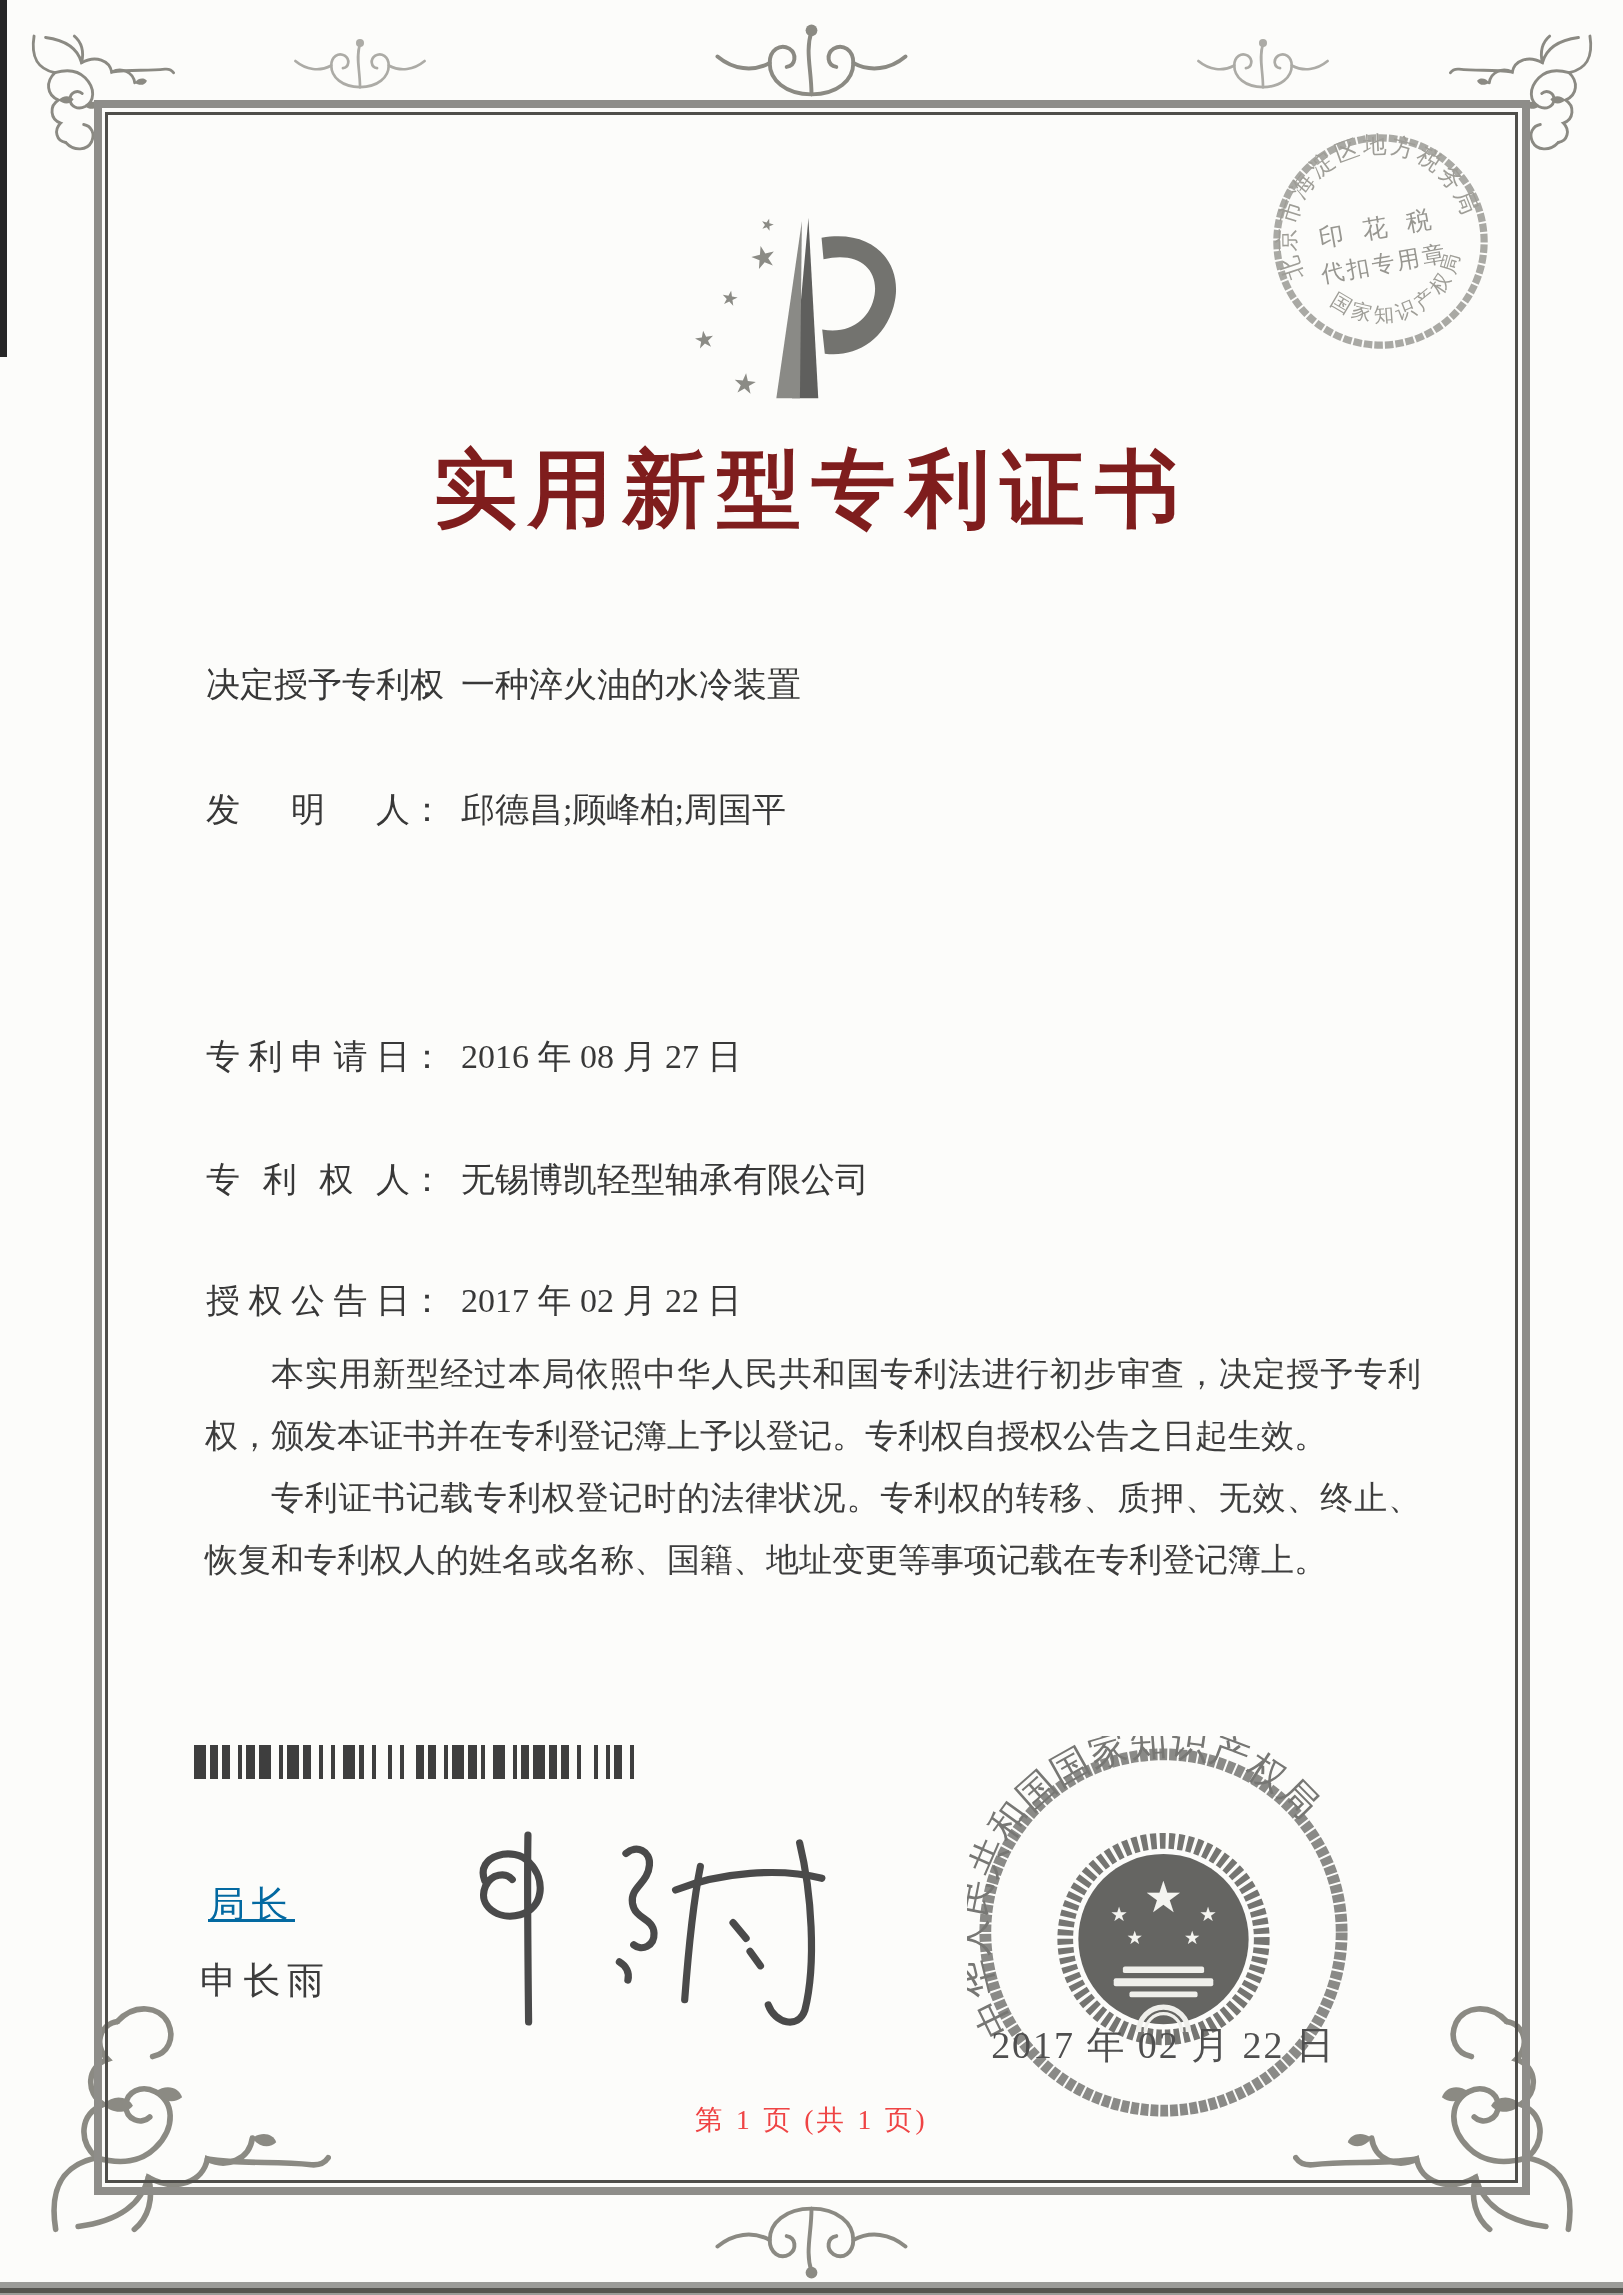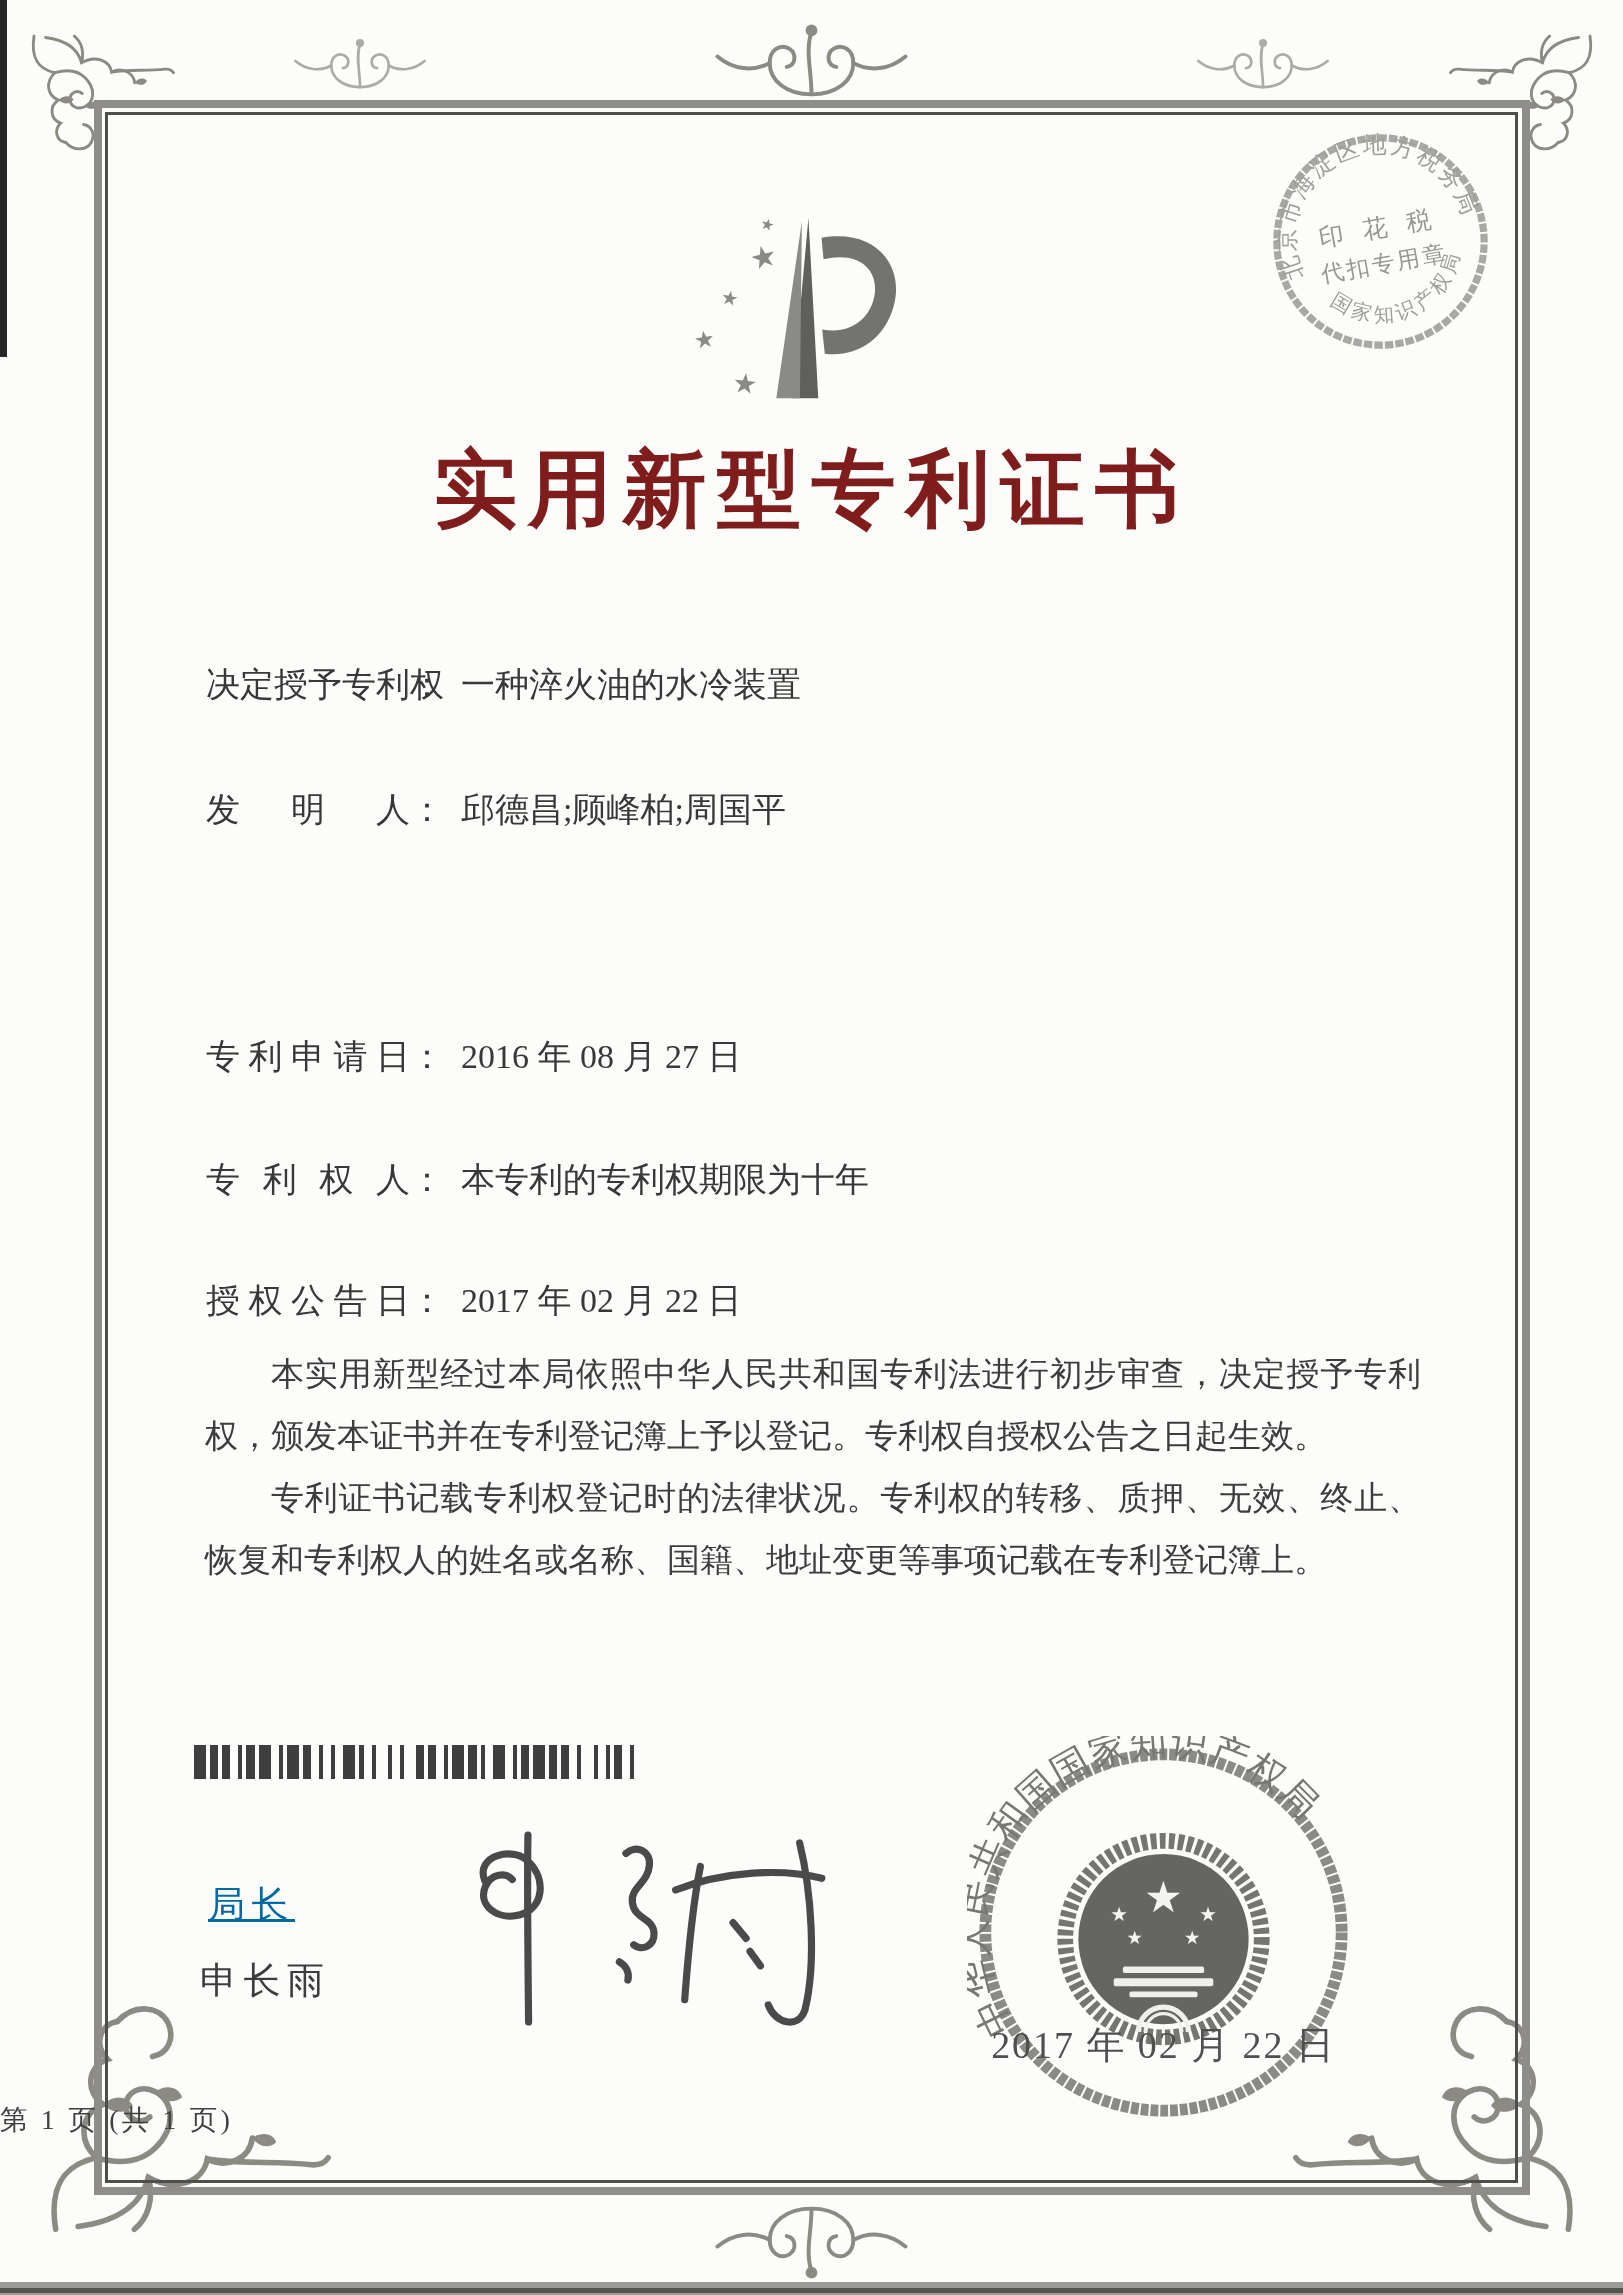--- a/index.html
+++ b/index.html
@@ -46,22 +46,22 @@
   .barcode { position:absolute; left:194px; top:1745px; width:440px; height:34px; display:flex; }
   .bc-bar { background:#3e3e3e; }
   .bc-gap { background:transparent; }
 
   .role-label  { position:absolute; left:208px; top:1880px; font-size:37px; letter-spacing:6.5px; color:#0369a1;text-decoration:underline; }
   .name-label  { position:absolute; left:200px; top:1956px; font-size:37px; letter-spacing:6.5px; color:#3c3c3c; }
   .signature   { position:absolute; left:393px; top:1826px; }
 
   .grant-seal { position:absolute; left:967px; top:1736px; opacity:.94; }
 
-  .footer { position:absolute; left:0; top:2102px; width:1623px; text-align:left;
-    font-size:27.5px; letter-spacing:3.3px; color:#404040; }
+  .footer { position:absolute; left:0; top:2102px; width:1623px; text-align:center;
+    font-size:27.5px; letter-spacing:3.3px; color:#ef4444; }
 </style>
 </head>
 <body>
 
 <svg width="0" height="0" style="position:absolute">
   <defs>
     <symbol id="fl" viewBox="0 0 420 420">
       <g fill="none" stroke="#78776f" stroke-width="8" stroke-linecap="round">
         <path d="M28,392 C18,330 40,300 86,290 C60,266 62,228 96,214 C70,198 72,160 102,150 C82,130 90,100 116,96"></path>
         <path d="M60,388 C120,380 150,356 160,318 C200,340 238,324 244,292 C272,306 304,292 308,262"></path>
@@ -160,21 +160,21 @@
   <div class="field" style="top:662px">
     <span class="flabel">决定授予专利权</span><span class="fcolon">：</span><span class="fvalue">一种淬火油的水冷装置</span>
   </div>
   <div class="field" style="top:787px">
     <span class="flabel">发明人</span><span class="fcolon">：</span><span class="fvalue">邱德昌;顾峰柏;周国平</span>
   </div>
   <div class="field" style="top:1034px">
     <span class="flabel">专利申请日</span><span class="fcolon">：</span><span class="fvalue">2016 年 08 月 27 日</span>
   </div>
   <div class="field" style="top:1157px">
-    <span class="flabel">专利权人</span><span class="fcolon">：</span><span class="fvalue">本专利的专利权期限为十年</span>
+    <span class="flabel">专利权人</span><span class="fcolon">：</span><span class="fvalue">无锡博凯轻型轴承有限公司</span>
   </div>
   <div class="field" style="top:1278px">
     <span class="flabel">授权公告日</span><span class="fcolon">：</span><span class="fvalue">2017 年 02 月 22 日</span>
   </div>
 
   <div class="paras">
     <p>本实用新型经过本局依照中华人民共和国专利法进行初步审查，决定授予专利权，颁发本证书并在专利登记簿上予以登记。专利权自授权公告之日起生效。</p>
     <p>专利证书记载专利权登记时的法律状况。专利权的转移、质押、无效、终止、恢复和专利权人的姓名或名称、国籍、地址变更等事项记载在专利登记簿上。</p>
   </div>
 

